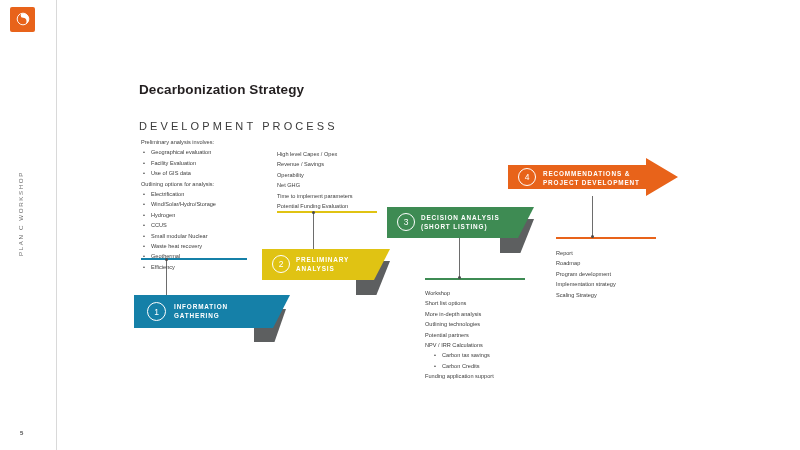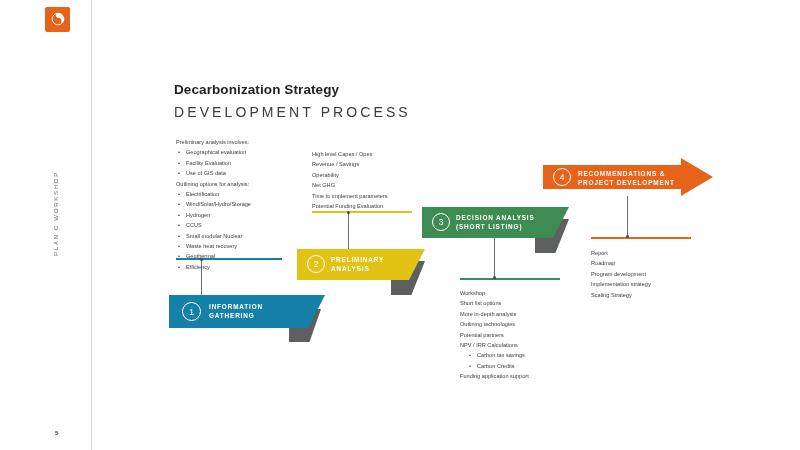--- a/index.html
+++ b/index.html
@@ -11,21 +11,20 @@
     height: 450px;
     background: #ffffff;
     font-family: "Liberation Sans", sans-serif;
     overflow: hidden;
   }
   #slide {
     position: relative;
     width: 637px;
     height: 450px;
     background: #ffffff;
-    margin-left: 35px;
   }
 
   
   .rail-divider {
     position: absolute;
     left: 56px;
     top: 0;
     width: 1px;
     height: 450px;
     background: #d9d9d9;
@@ -73,22 +72,22 @@
     left: 139px;
     top: 82px;
     font-size: 13.5px;
     font-weight: bold;
     color: #231f20;
     letter-spacing: 0.1px;
   }
   .title-sub {
     position: absolute;
     left: 139px;
-    top: 104px;
-    font-size: 14px;
+    top: 120px;
+    font-size: 11px;
     color: #3a3a3a;
     letter-spacing: 3.1px;
   }
 
   
   .txtblock {
     position: absolute;
     font-size: 5.6px;
     line-height: 10.4px;
     color: #3d3d3d;

